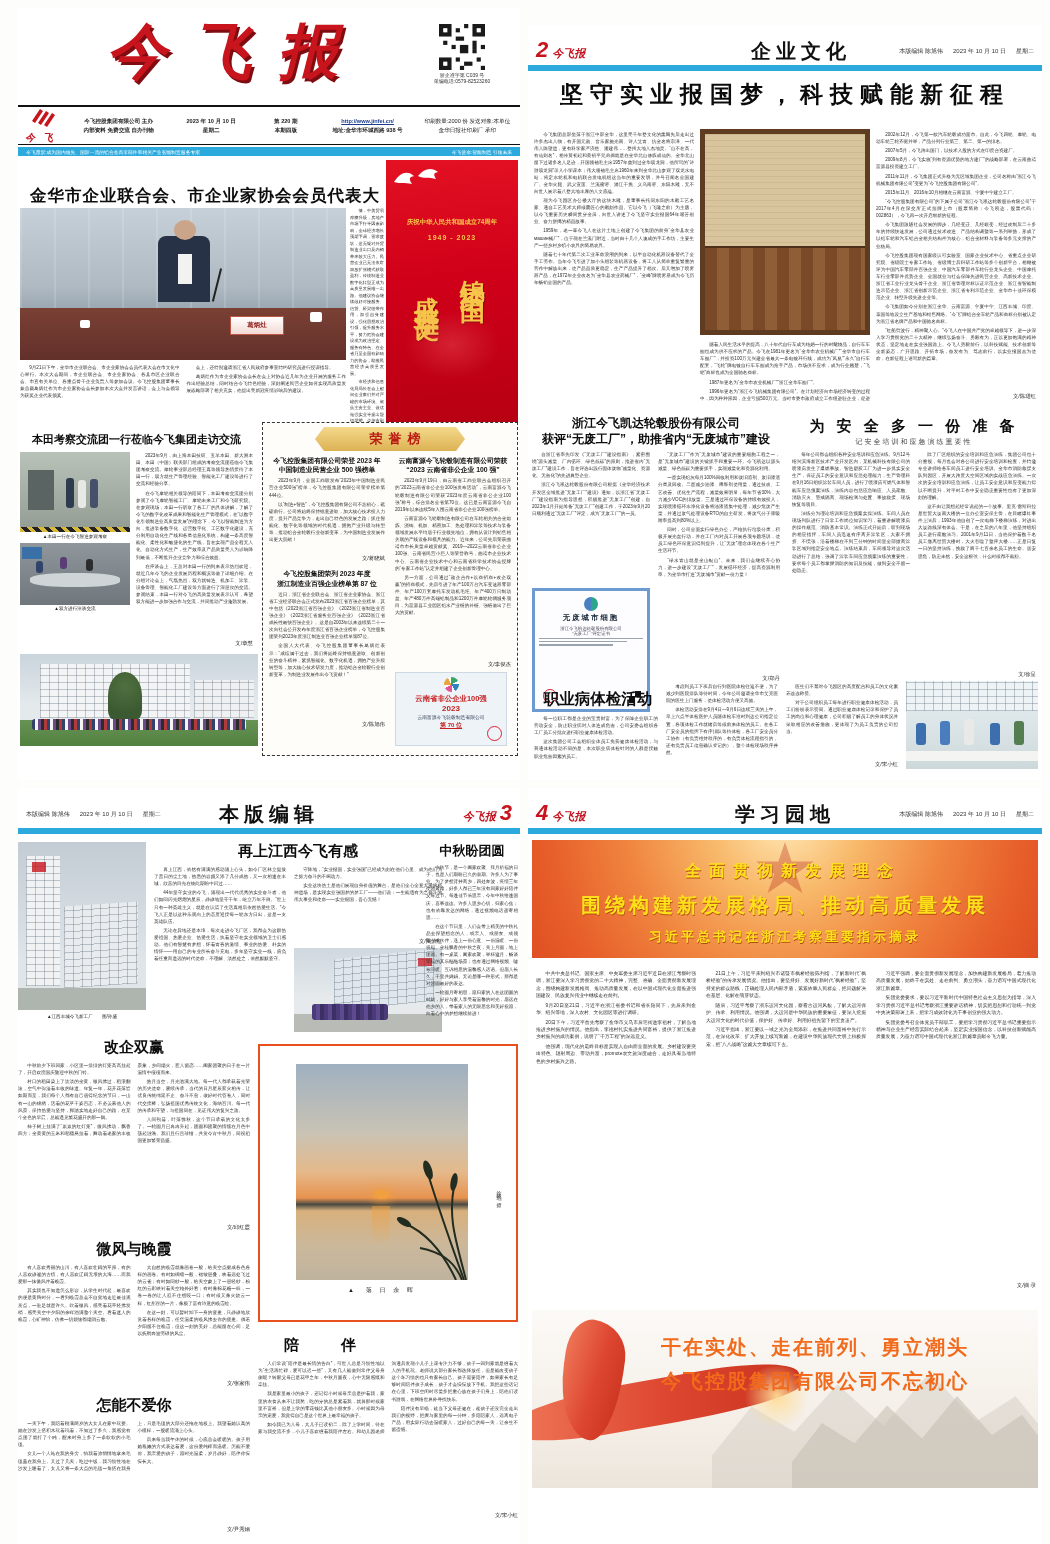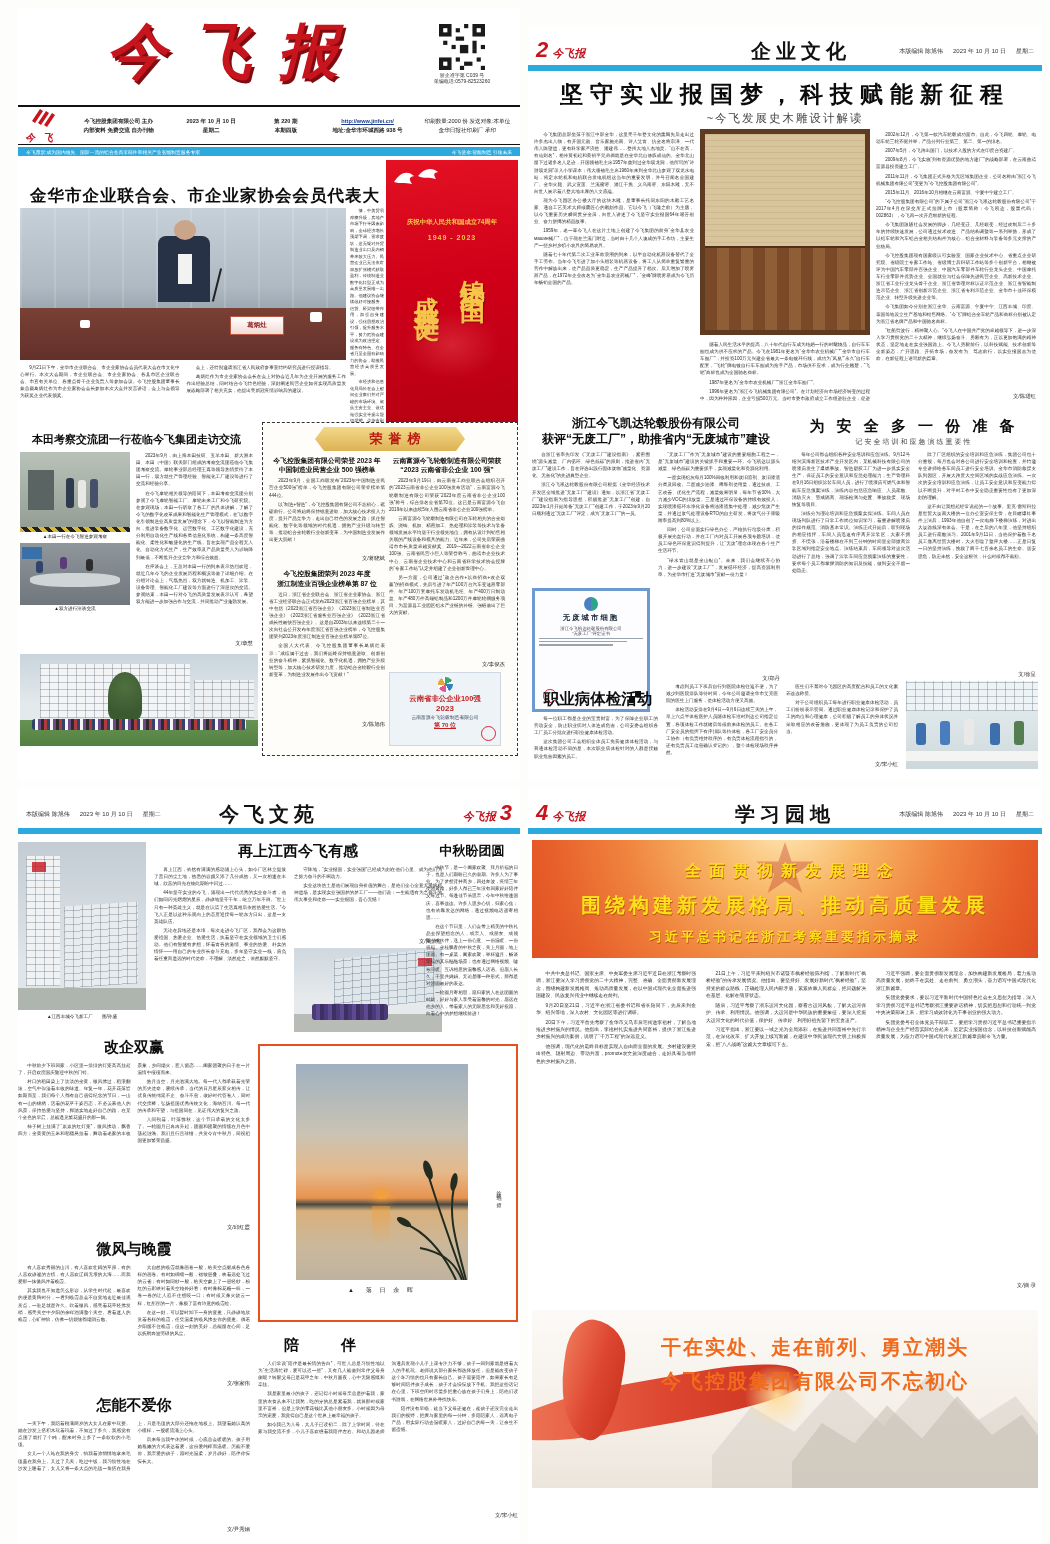--- a/index.html
+++ b/index.html
@@ -215,21 +215,21 @@
       <div class="abs win-grid" style="left:174px;top:26px;width:60px;height:38px;background-color:#eef0f1;"></div>
       <div class="abs" style="left:88px;top:18px;width:34px;height:48px;background:radial-gradient(circle at 50% 30%,#4f7040,#3c5a31 70%);border-radius:50% 50% 20% 20%;"></div>
       <div class="abs" style="left:0;bottom:0;width:238px;height:26px;background:linear-gradient(180deg,#679455,#52803f);"></div>
       <div class="abs" style="left:12px;bottom:16px;width:214px;height:11px;border-radius:3px;background:repeating-linear-gradient(90deg,#31436a 0 3px,#f4f4f2 3px 6px,#6b4a8a 6px 9px,#2c2c2c 9px 12px,#b33a3a 12px 15px);"></div>
     </div>
 
     <div class="abs honor-box" style="left:244px;top:414px;width:256px;height:334px;box-sizing:border-box;padding:6px;">
       <div class="ribbon" style="width:150px;height:24px;margin:-2px auto 5px;">
         <span>荣誉榜</span>
       </div>
-      <div style="display:flex;gap:4px;">
+      <div style="display:flex;gap:10px;">
         <div style="width:116px;">
           <div class="honor-t">今飞控股集团有限公司荣登 2023 年</div>
           <div class="honor-t">中国制造业民营企业 500 强榜单</div>
           <div class="tiny clip" style="height:76px;margin-top:3px;">
               <p class="para">2023年9月，全国工商联发布“2023年中国制造业民营企业500强”榜单，今飞控股集团有限公司荣登榜单第444位。</p>
               <p class="para">以“制造+智造”，今飞控股集团有限公司不忘初心，砥砺前行。公司将始终保持锐意进取，加大核心技术投入力度，提升产品竞争力，走出自己特色的发展之路；抓住智能化、数字化等领域的时代机遇，拥抱产业升级与转型等，推动铝合金轮毂行业创新变革，为中国制造业发展作出更大贡献！</p>
             </div>
           <div class="by">文/蒋晓斌</div>
           <div class="honor-t" style="margin-top:7px;">今飞控股集团荣列 2023 年度</div>
           <div class="honor-t">浙江制造业百强企业榜单第 87 位</div>
@@ -268,21 +268,20 @@
     </div>
     <div class="abs sect-title" style="left:16px;top:13px;width:514px;text-align:center;">企业文化</div>
     <div class="abs hdr-small" style="right:8px;top:22px;display:flex;gap:10px;">
       <span>本版编辑 陈旭伟</span>
       <span>2023 年 10 月 10 日</span>
       <span>星期二</span>
     </div>
     <div class="abs" style="left:0;top:40px;width:514px;height:6px;background:#2caade;"></div>
 
     <div class="abs h-feat" style="left:0;top:54px;width:514px;">坚守实业报国梦，科技赋能新征程</div>
-    <div class="abs sub-feat" style="left:0;top:86px;width:514px;">~今飞发展史木雕设计解读</div>
 
     <div class="abs tiny clip" style="left:6px;top:106px;width:160px;height:272px;">
         <p class="para">今飞集团总部坐落于浙江中部金华，这里受千年婺文化的熏陶先后走出过许多杰出人物，有开国元勋、音乐家施光南、诗人艾青、抗金名将宗泽、一代伟人陈望道，更有科学家严济慈、潘建伟……婺州大地人杰地灵。“山不在高，有仙则名”，相传黄初起和黄初平兄弟俩就是在金华北山修炼成仙的。金华北山留下过诸多名人足迹，开国领袖毛主席1957年曾到过金华双龙洞，他所写的“诗游双龙洞”录入小学课本；伟大领袖毛主席1960年来到金华北山参观了双龙水电站，肯定水轮机和电机联合发电机组这当年的重要发明，并号召闻名全国建厂。金华火腿、武义宣莲、兰溪蜜枣、浦江干挑、义乌南枣、东阳木雕，无不向世人展示着八婺大地丰厚的人文底蕴。</p>
         <p class="para">现为今飞园区办公楼大厅的这块木雕，是董事长托同东阳的木雕工艺名家、通自工艺美术大师倾囊匠心的雕刻作品。它以今飞（飞隆之前）为主题，以今飞重要历史瞬间贯穿金屏，向世人讲述了今飞坚守实业报国64年艰苦创业、奋力拼搏的精品故事。</p>
         <p class="para">1959年，老一辈今飞人在这片土地上创建了今飞集团的前身“金华县农业машин械厂”，位于现在兰溪门附近，当时由十几个人凑成的手工作坊，主要生产一些乡村乡镇小农具的简易农具。</p>
         <p class="para">随着七十年代第二次工业革命浪潮的到来，以半自动化机器设备替代了全手工劳作。当年今飞引进了加小头组装等机器设备，将工人从简单重复繁重的劳作中解放出来，使产品品质更稳定，生产产品提升了档次。后又增加了喷雾器产品，在1972年企业改名为“金华县农业药械厂”，“金峰”牌喷雾器成为今飞历年畅销全国的产品。</p>
       </div>
 
     <div class="ph" style="left:172px;top:104px;width:170px;height:206px;border:5px solid #5f3b22;box-sizing:border-box;background:#d8c59e;">
       <div class="abs" style="left:0;top:0;width:100%;height:58%;background:repeating-linear-gradient(0deg,#d8c59e 0 5px,#cdb98f 5px 6px);"></div>
@@ -369,21 +368,21 @@
       <div class="abs" style="left:0;bottom:8px;width:132px;height:10px;background:#f4f4f2;"></div>
     </div>
   </div>
 
   <div class="page" style="left:18px;top:788px;width:502px;height:756px;">
     <div class="abs hdr-small" style="left:8px;top:22px;display:flex;gap:10px;">
       <span>本版编辑 陈旭伟</span>
       <span>2023 年 10 月 10 日</span>
       <span>星期二</span>
     </div>
-    <div class="abs sect-title" style="left:0;top:13px;width:502px;text-align:center;">今飞文苑</div>
+    <div class="abs sect-title" style="left:0;top:13px;width:502px;text-align:center;">本版编辑</div>
     <div class="abs" style="right:8px;top:12px;display:flex;align-items:baseline;gap:4px;">
       <span class="script-red" style="font-size:11px;">今飞报</span>
       <span class="pageno">3</span>
     </div>
     <div class="abs" style="left:0;top:40px;width:502px;height:6px;background:#2caade;"></div>
 
     <div class="ph" style="left:0;top:54px;width:128px;height:168px;background:linear-gradient(180deg,#c3ccd4,#dfe5e9 70%);">
       <div class="abs win-grid" style="left:8px;top:14px;width:34px;height:130px;background-color:#f0f2f3;"></div>
       <div class="abs" style="left:14px;top:20px;width:14px;height:10px;background:#c8141d;opacity:.8;"></div>
       <div class="abs win-grid" style="left:46px;top:62px;width:74px;height:82px;background-color:#e8ecee;transform:skewY(-4deg);"></div>

